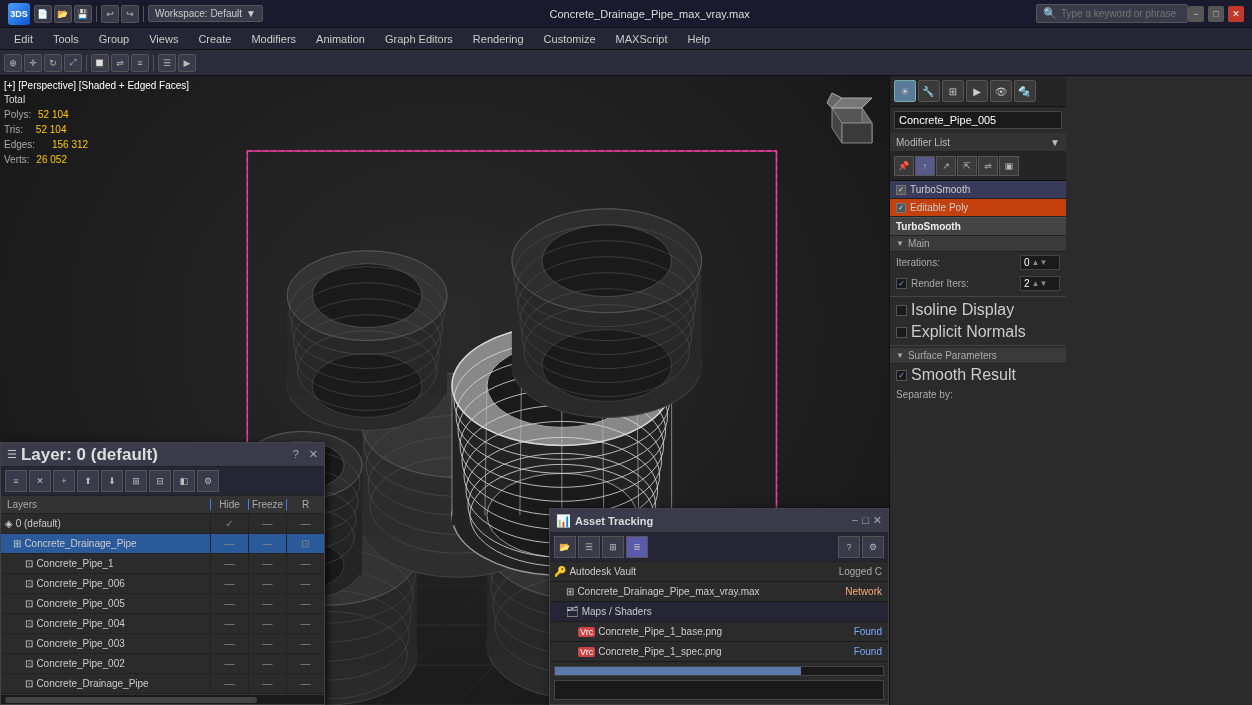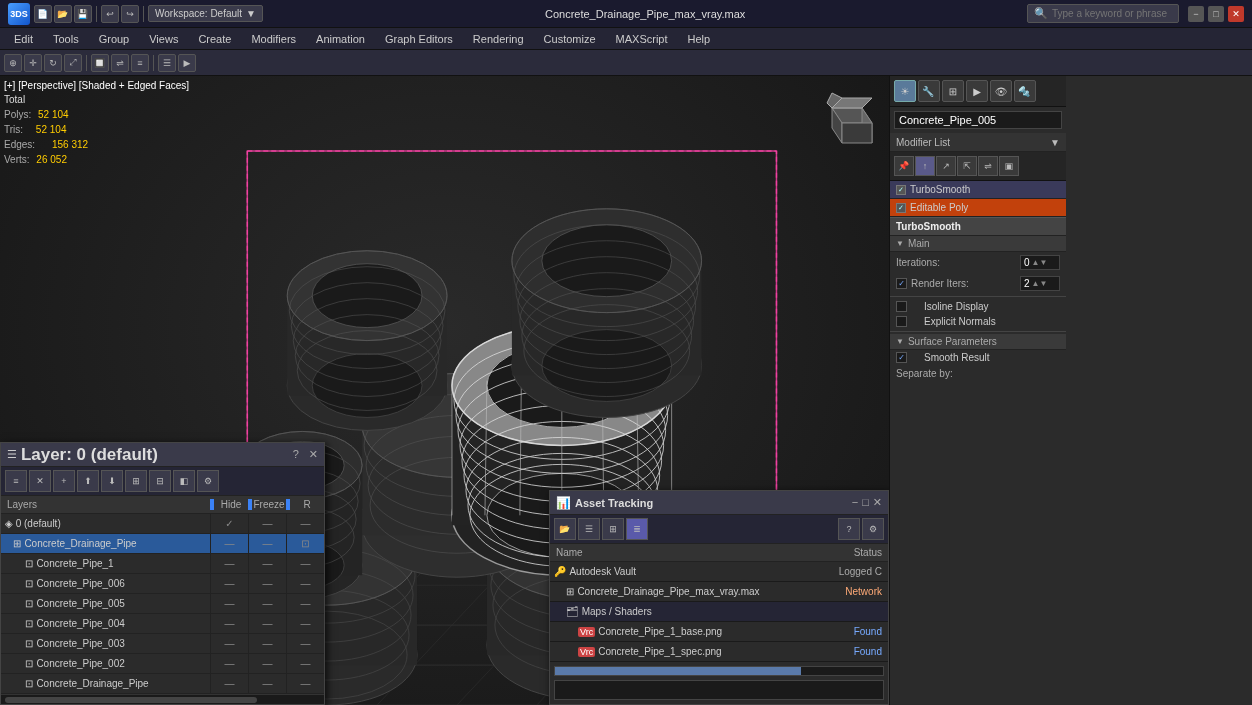--- a/index.html
+++ b/index.html
@@ -16,21 +16,20 @@
 
     
     #title-bar {
       height: 28px;
       background: #1a1a2e;
       display: flex;
       align-items: center;
       justify-content: space-between;
       padding: 0 8px;
       border-bottom: 1px solid #111;
-      gap: 9px;
     }
     #title-bar .left {
       display: flex;
       align-items: center;
       gap: 4px;
     }
     #title-bar .app-icon {
       width: 22px; height: 22px;
       background: linear-gradient(135deg, #4a9eff, #1155cc);
       border-radius: 3px;
@@ -281,23 +280,23 @@
       font-size: 10px;
       padding: 1px 3px;
       display: flex;
       align-items: center;
       gap: 2px;
     }
     .prop-value-box .spinner { font-size: 8px; color: #888; }
     .checkbox-row {
       display: flex;
       align-items: center;
-      gap: 17px;
+      gap: 4px;
       padding: 2px 6px;
-      font-size: 10px;
+      font-size: 16px;
     }
     .chk {
       width: 11px; height: 11px;
       background: #1a1a1a;
       border: 1px solid #555;
       display: flex; align-items: center; justify-content: center;
     }
     .chk.checked::after { content: '✓'; font-size: 8px; color: #7af; }
 
     .panel-toolbar {
@@ -368,21 +367,21 @@
       color: #bbb;
     }
     .layers-header {
       display: flex;
       align-items: center;
       background: #333;
       border-bottom: 1px solid #222;
       height: 18px;
     }
     .lh-name { flex: 1; padding: 0 6px; font-size: 10px; color: #aaa; }
-    .lh-col { width: 38px; text-align: center; font-size: 10px; color: #aaa; border-left: 4px solid #3b82f6; }
+    .lh-col { width: 38px; text-align: center; font-size: 10px; color: #aaa; border-left: 1px solid #3b82f6; }
     .layers-list { max-height: 200px; overflow-y: auto; }
     .layer-row {
       display: flex;
       align-items: center;
       height: 20px;
       border-bottom: 1px solid #222;
     }
     .layer-row.selected { background: #2a5a9a; }
     .layer-name {
       flex: 1;
@@ -912,24 +911,20 @@
             <div class="at-btn">📂</div>
             <div class="at-btn">☰</div>
             <div class="at-btn">⊞</div>
             <div class="at-btn active">≣</div>
           </div>
           <div class="asset-tb-right">
             <div class="at-btn">?</div>
             <div class="at-btn">⚙</div>
           </div>
         </div>
-        <div class="asset-header">
-          <div class="ah-name">Name</div>
-          <div class="ah-status">Status</div>
-        </div>
         <div class="asset-list">
 
           <div class="asset-row">
             <div class="asset-name">
               <span>🔑</span>
                 <span>Autodesk Vault</span>
             </div>
             <div class="asset-status status-logged">Logged C</div>
           </div>
 

